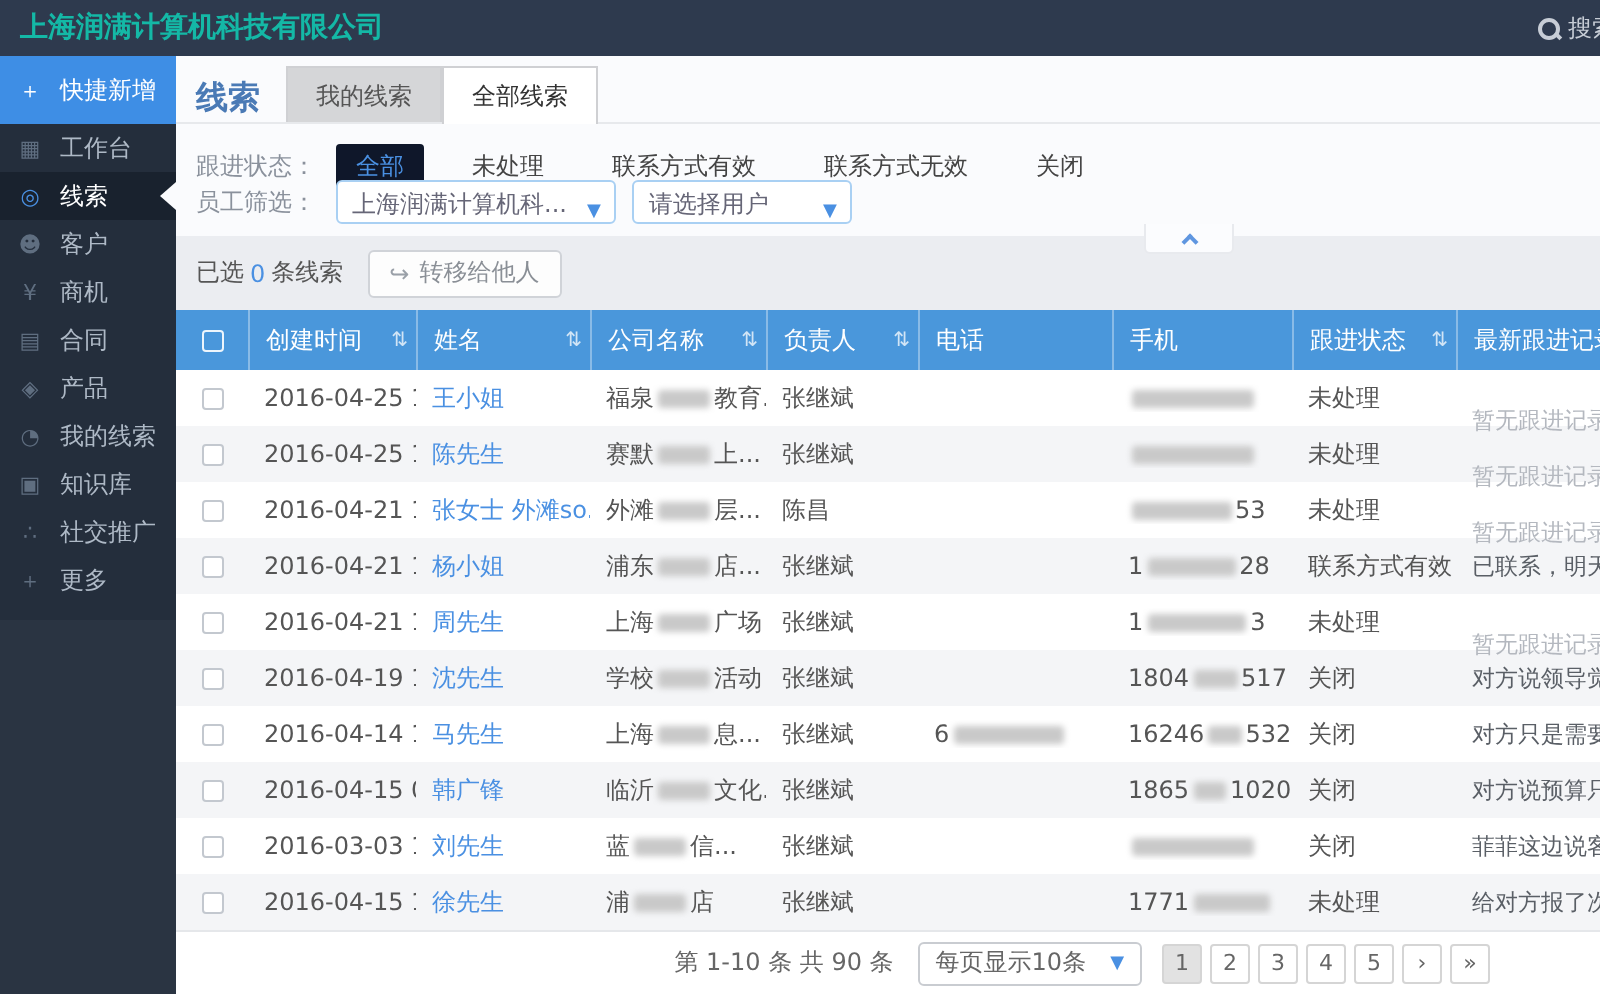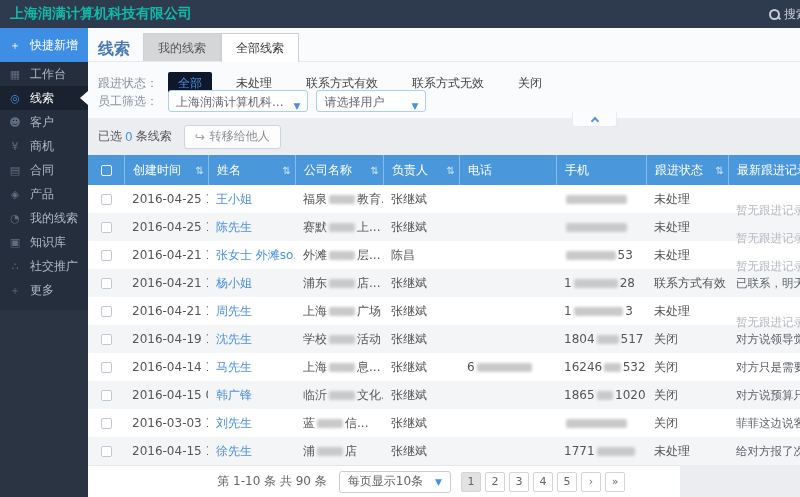--- a/index.html
+++ b/index.html
@@ -66,21 +66,21 @@
   .td.name { color:#4a90e2; cursor:pointer; }
   .td.record { color:#5a5f66; font-size:11.5px; }
   .td.record.empty { color:#b4b8bf;margin-top:22px; }
   .c-check{flex:0 0 36px;} .c-time{flex:0 0 84px;} .c-name{flex:0 0 87px;} .c-company{flex:0 0 88px;}
   .c-owner{flex:0 0 76px;} .c-phone{flex:0 0 97px;} .c-mobile{flex:0 0 90px;} .c-status{flex:0 0 82px;} .c-record{flex:1 1 auto;}
   .cb { width:11px; height:11px; border:1px solid #c3c8cf; border-radius:2px; background:#fff; cursor:pointer; }
   .thead .cb { background:transparent; border-color:rgba(255,255,255,0.9); }
   .blur { display:inline-block; height:9px; border-radius:2px; background:#c9c9c9; filter:blur(1.5px); vertical-align:middle; margin:0 2px; }
 
   
-  .foot { position:absolute; left:0; top:437px; width:592px; height:32px; background:#fff; border-top:1px solid #e5e7ea; display:flex; align-items:center; justify-content:flex-end; padding-right:55px; }
+  .foot { position:absolute; left:0; top:437px; width:712px; height:32px; background:#fff; border-top:1px solid #e5e7ea; display:flex; align-items:center; justify-content:flex-end; padding-right:55px; }
   .range { color:#666; margin-right:12px; white-space:nowrap; }
   .psize { height:22px; border:1px solid #c9ccd1; border-radius:3px; background:#fff; display:flex; align-items:center; padding:0 8px; color:#666; cursor:pointer; margin-right:10px; white-space:nowrap; }
   .psize .caret { color:#4a90e2; font-size:9px; margin-left:12px; }
   .pager { display:flex; gap:4px; }
   .pg { min-width:20px; height:20px; border:1px solid #d5d5d5; border-radius:2px; background:#fff; color:#666; display:flex; align-items:center; justify-content:center; font-size:11px; cursor:pointer; padding:0 4px; }
   .pg.active { background:#e2e2e2; }
 </style>
 </head>
 <body>
 

